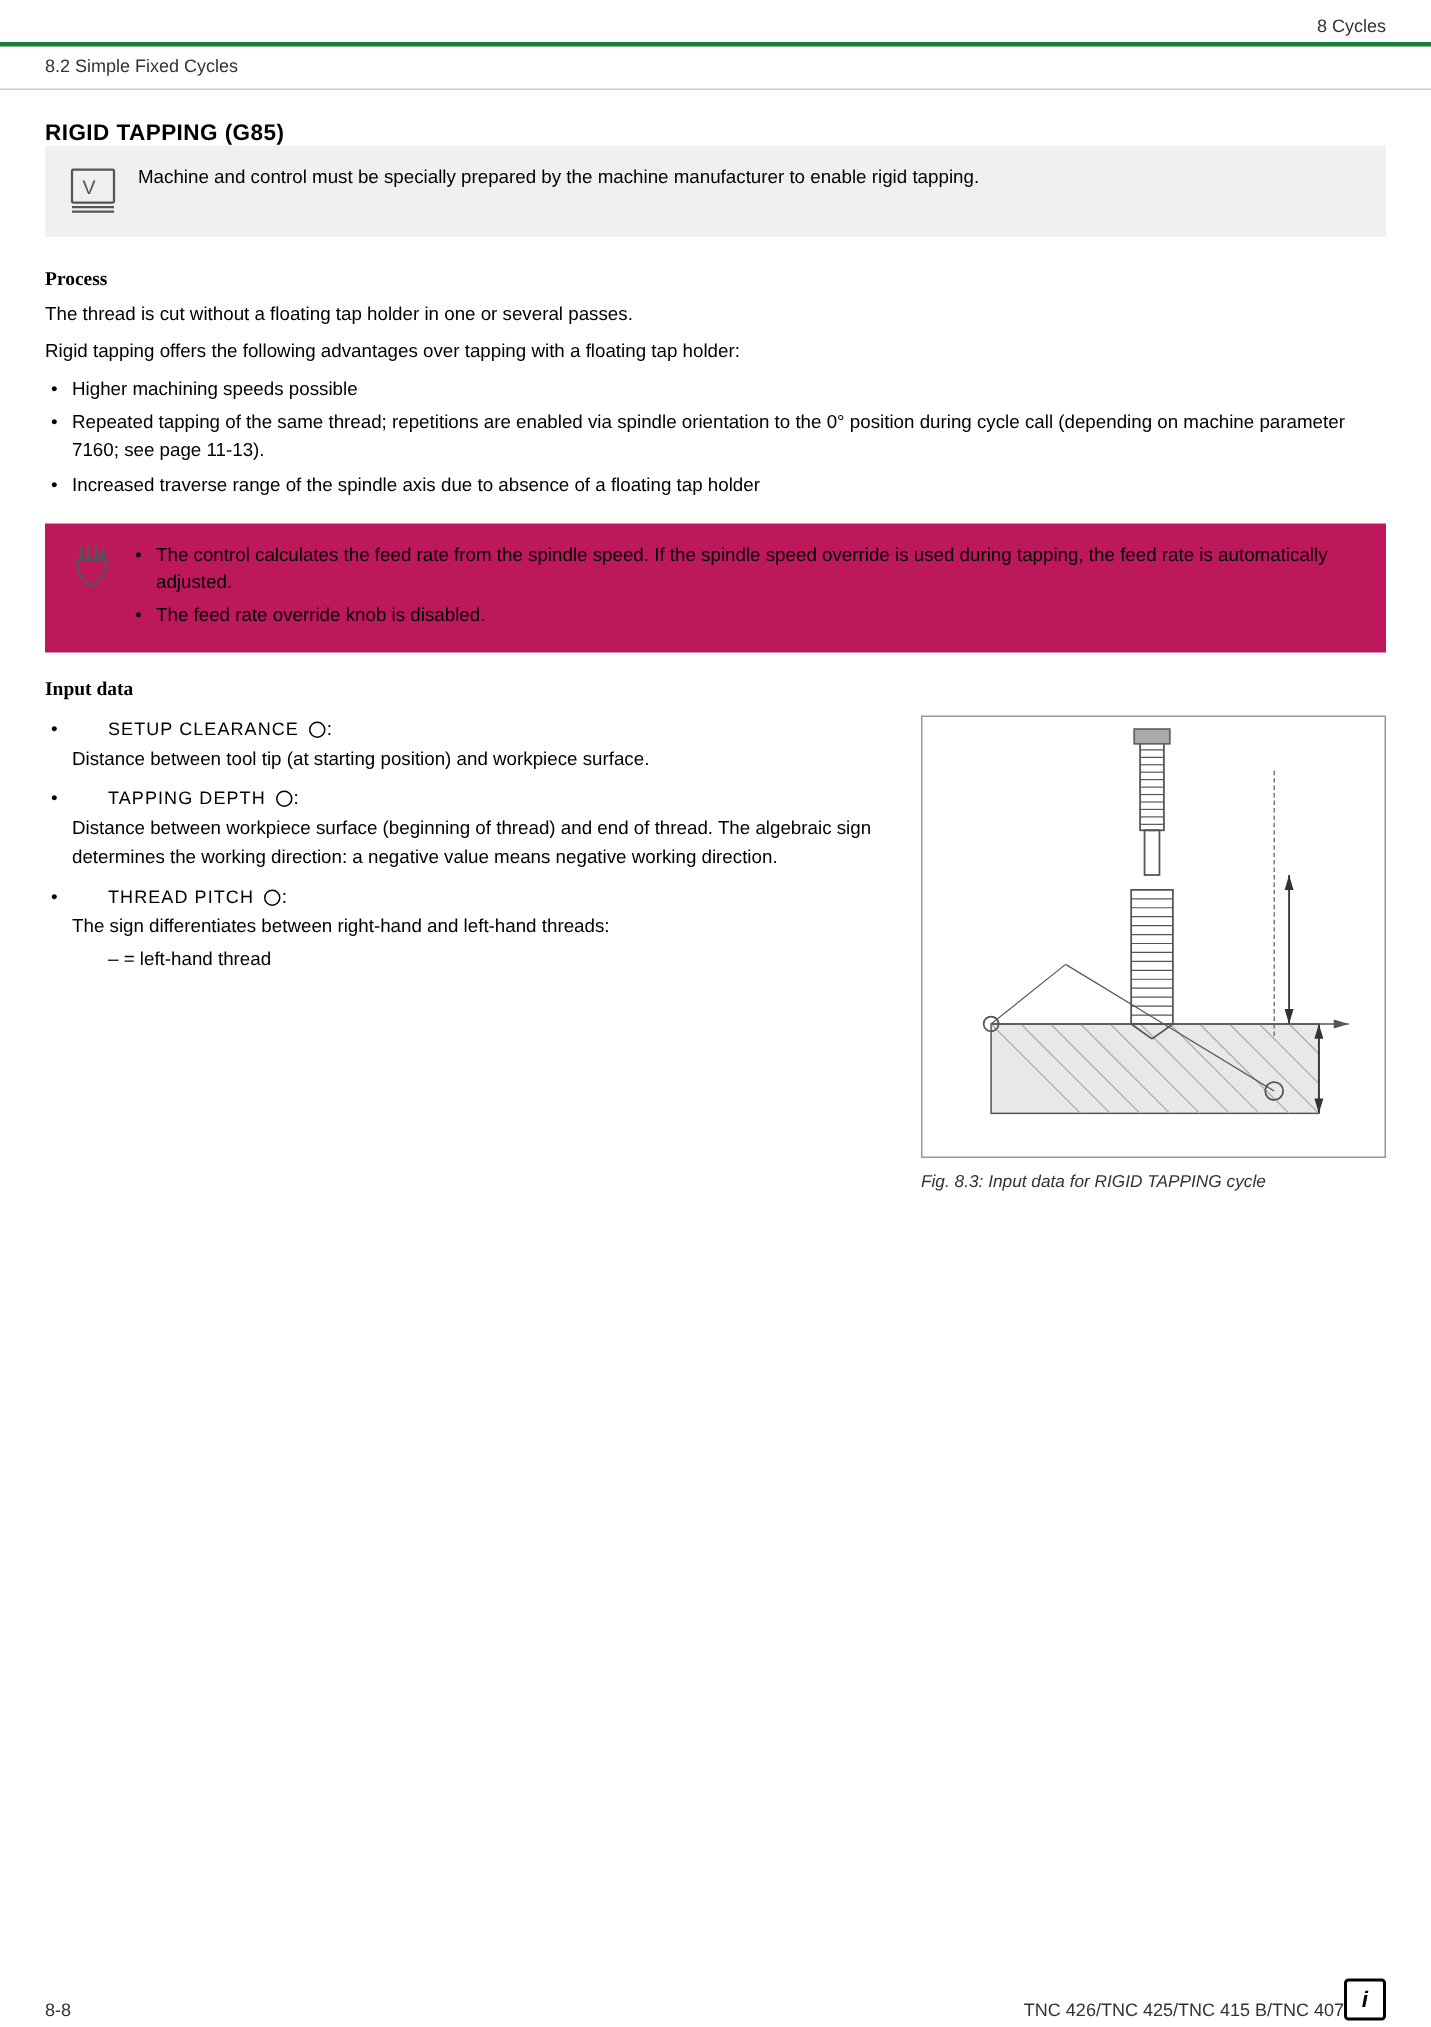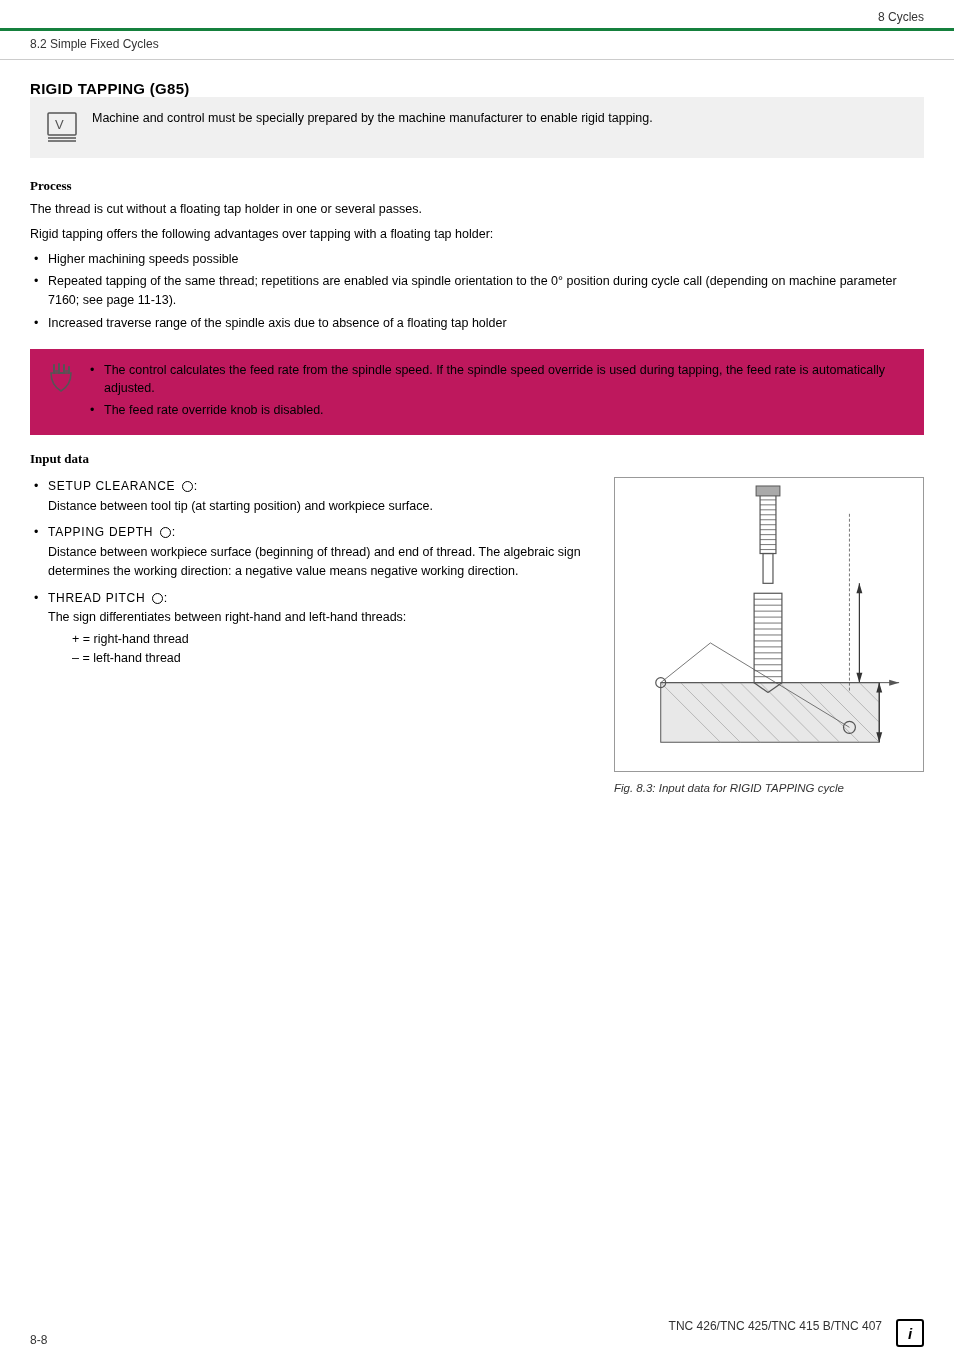--- a/index.html
+++ b/index.html
@@ -169,20 +169,21 @@
     }
     .input-list > li::before {
       content: '•';
       position: absolute;
       left: 4px;
       top: 0;
     }
     .input-item-title {
       font-size: 12px;
       letter-spacing: 0.06em;
+      margin-left: 24px;
     }
     .input-item-desc {
       font-size: 12.5px;
       line-height: 1.5;
       margin-top: 1px;
     }
 
     
     .sub-list {
       list-style: none;
@@ -221,21 +222,21 @@
       display: flex;
       justify-content: space-between;
       align-items: flex-end;
     }
     .footer-left {
       font-size: 12px;
       color: #333;
     }
     .footer-right {
       display: flex;
-      gap: 14px;
+      align-items: flex-end;
       margin-left: 36px;
     }
     .footer-title {
       font-size: 12px;
       color: #333;
     }
     .info-badge {
       width: 28px;
       height: 28px;
       border: 2px solid #000;
@@ -340,21 +341,20 @@
             <span class="input-item-title">TAPPING  DEPTH</span>
             <span class="circle-sym"></span>:
             <div class="input-item-desc">Distance between workpiece surface (beginning of thread) and end of thread. The algebraic sign determines the working direction: a negative value means negative working direction.</div>
           </li>
 
           <li>
             <span class="input-item-title">THREAD PITCH</span>
             <span class="circle-sym"></span>:
             <div class="input-item-desc">The sign differentiates between right-hand and left-hand threads:</div>
             <ul class="sub-list">
-              <li>+  =  right-hand thread</li>
               <li>–  =  left-hand thread</li>
             </ul>
           </li>
         </ul>
       </div>
 
       <div class="input-data-right">
         <div class="figure-container">
           
           <svg width="298" height="280" viewBox="0 0 298 280" class="diagram-svg">

